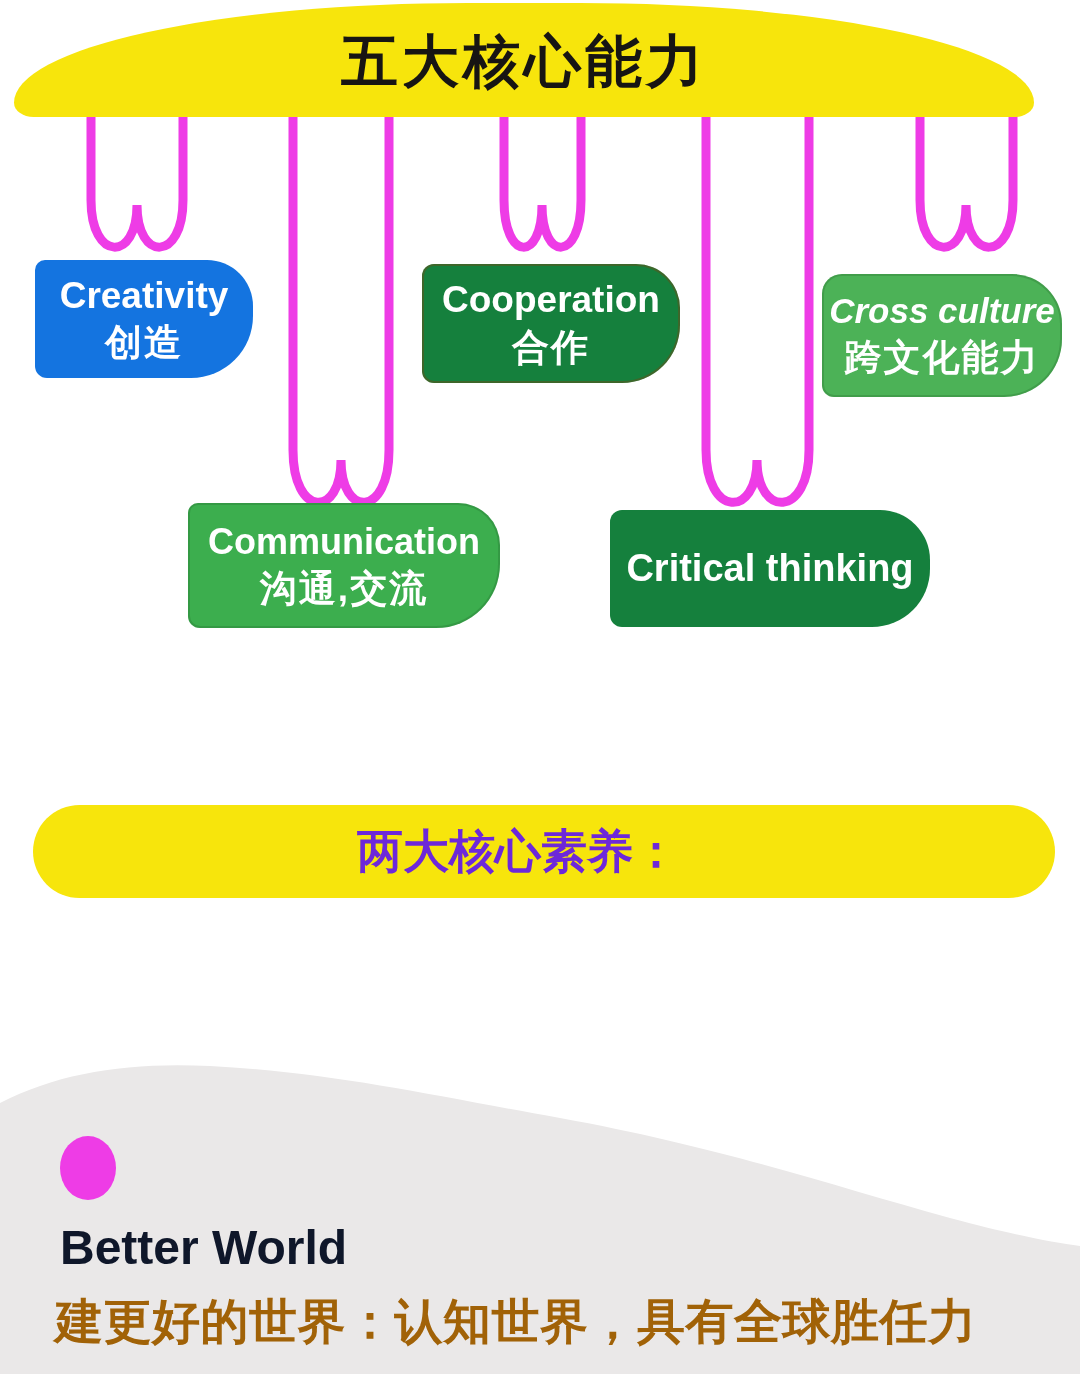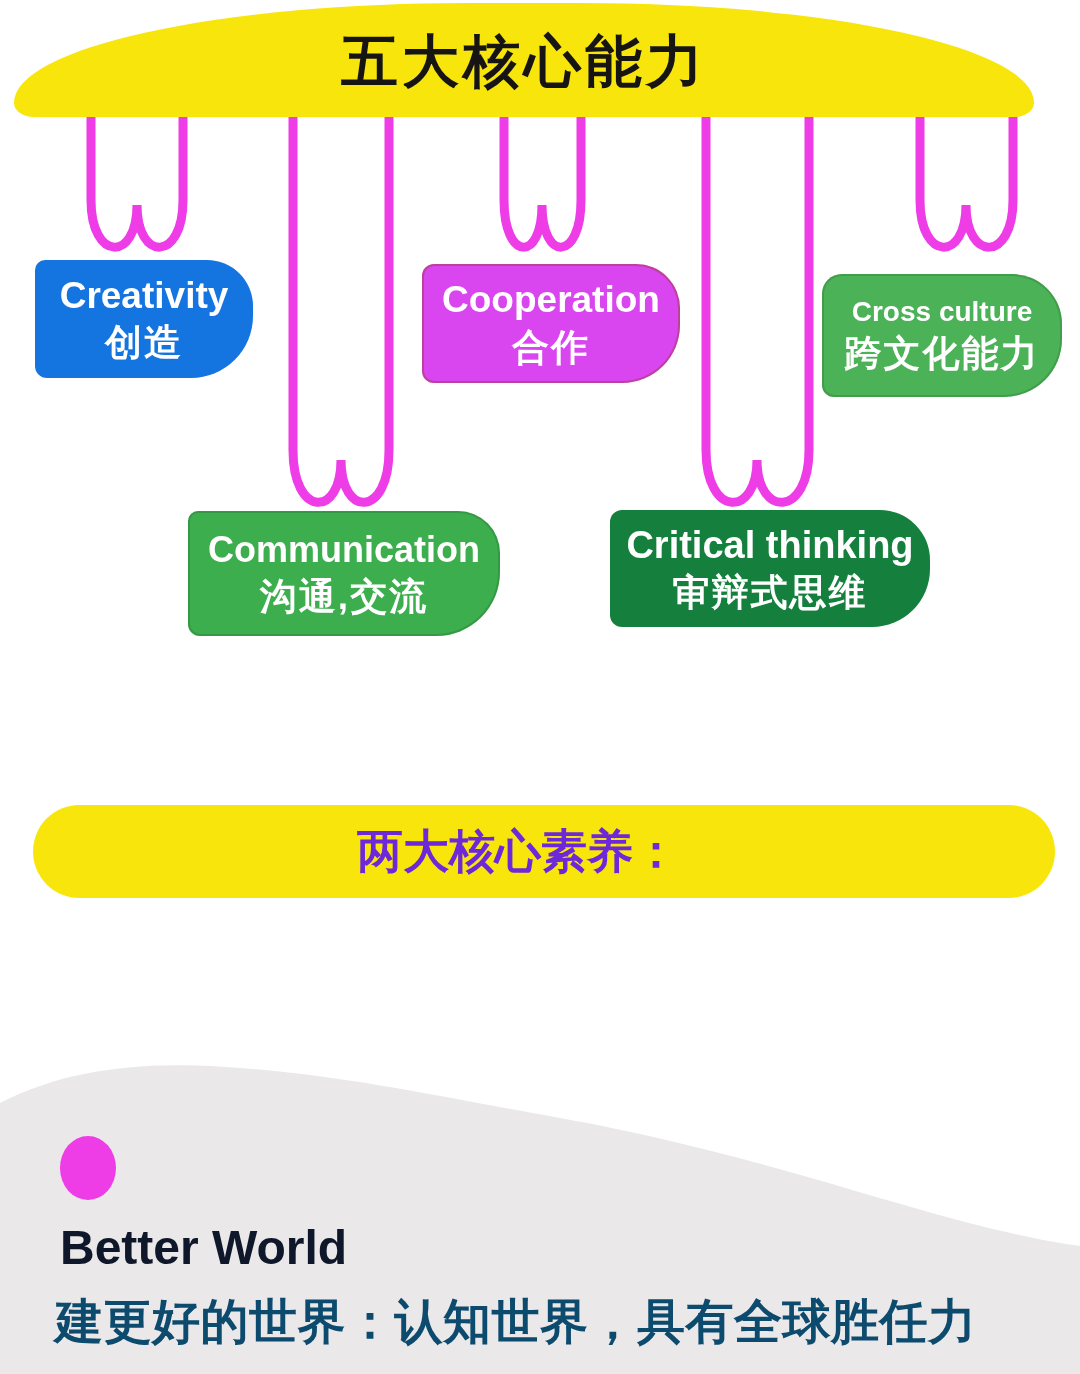--- a/index.html
+++ b/index.html
@@ -14,40 +14,40 @@
   .dome-title{font-size:57px;font-weight:700;color:#171513;letter-spacing:4px;padding-top:4px;}
 
   .pill{position:absolute;z-index:3;color:#fff;
         display:flex;flex-direction:column;align-items:center;justify-content:center;
         font-weight:700;line-height:1.28;}
   .pill .en{font-size:37px;}
   .pill .zh{font-size:37px;letter-spacing:2px;}
   .pill-creativity{left:35px;top:260px;width:218px;height:118px;border-radius:10px 46px 62px 12px;}
   .pill-cooperation{left:422px;top:264px;width:258px;height:119px;border-radius:12px 44px 58px 12px;box-shadow:inset 0 0 0 2px rgba(140,55,10,.35);}
   .pill-crossculture{left:822px;top:274px;width:240px;height:123px;border-radius:20px 50px 58px 12px;box-shadow:inset 0 0 0 2px rgba(40,110,45,.3);}
-  .pill-crossculture .en{font-size:28px;}
-  .pill-communication{left:188px;top:503px;width:312px;height:125px;border-radius:10px 42px 64px 12px;box-shadow:inset 0 0 0 2px rgba(35,105,45,.3);margin-top:8px;}
+  .pill-crossculture .en{font-size:35px;font-style:italic;}
+  .pill-communication{left:188px;top:503px;width:312px;height:125px;border-radius:10px 42px 64px 12px;box-shadow:inset 0 0 0 2px rgba(35,105,45,.3);}
   .pill-communication .en{font-size:36px;}
   .pill-critical{left:610px;top:510px;width:320px;height:117px;border-radius:12px 50px 58px 12px;}
   .pill-critical .en{font-size:38px;}
 
   .watermark{position:absolute;left:50%;top:508px;transform:translateX(-50%);z-index:4;
              font-size:350px;font-weight:700;letter-spacing:6px;line-height:1;
              color:rgba(100,72,78,0.22);white-space:nowrap;pointer-events:none;}
 
   .banner2{position:absolute;left:33px;top:805px;width:1022px;height:93px;border-radius:47px;
            z-index:5;display:flex;align-items:center;justify-content:center;
            font-size:46px;font-weight:700;color:#6d28d9;}
   .banner2 .gap{display:inline-block;width:52px;}
 
   .bottom-wave{position:absolute;left:0;top:0;z-index:6;}
   .bottom-content{position:absolute;left:0;top:0;width:1080px;height:1374px;z-index:7;pointer-events:none;}
   .dot{position:absolute;left:60px;top:1136px;width:56px;height:64px;border-radius:50%;}
   .bw-title{position:absolute;left:60px;top:1220px;font-size:48px;font-weight:700;color:#0f172a;}
-  .bw-sub{position:absolute;left:55px;top:1290px;font-size:48px;font-weight:700;color:#0c4a6e;
+  .bw-sub{position:absolute;left:55px;top:1290px;font-size:48px;font-weight:700;color:#a16207;
           white-space:nowrap;letter-spacing:0.5px;}
 </style>
 </head>
 <body>
 
 <div class="stage">
 
   <svg class="connectors" width="1080" height="700" viewBox="0 0 1080 700">
     <g fill="none" stroke-width="9" stroke-linecap="round" stroke="#ee3ce6">
       <path d="M91 112 L91 200 C91 262 137 262 137 205 C137 262 183 262 183 200 L183 112"></path>
@@ -60,38 +60,37 @@
 
   <div class="dome" style="background-color: rgb(247, 229, 12);">
     <div class="dome-title">五大核心能力</div>
   </div>
 
   <div class="pill pill-creativity" style="background-color: rgb(20, 116, 224);">
     <div class="en">Creativity</div>
     <div class="zh">创造</div>
   </div>
 
-  <div class="pill pill-cooperation" style="background-color: #d946ef;">
+  <div class="pill pill-cooperation" style="background-color: #15803d;">
     <div class="en">Cooperation</div>
     <div class="zh">合作</div>
   </div>
 
   <div class="pill pill-crossculture" style="background-color: rgb(76, 178, 87);">
     <div class="en">Cross culture</div>
     <div class="zh">跨文化能力</div>
   </div>
 
   <div class="pill pill-communication" style="background-color: rgb(60, 174, 78);">
     <div class="en">Communication</div>
     <div class="zh">沟通,交流</div>
   </div>
 
   <div class="pill pill-critical" style="background-color: #15803d;">
     <div class="en">Critical thinking</div>
-    <div class="zh">审辩式思维</div>
   </div>
 
 
   <div class="banner2" style="background-color: rgb(247, 229, 12);">
     <span>两大核心素养：</span>
     <span class="gap"></span>
   </div>
 
   <svg class="bottom-wave" width="1080" height="1374" viewBox="0 0 1080 1374">
     <path d="M0 1374 L0 1103 C60 1072 130 1062 210 1066 C330 1072 430 1095 560 1118

